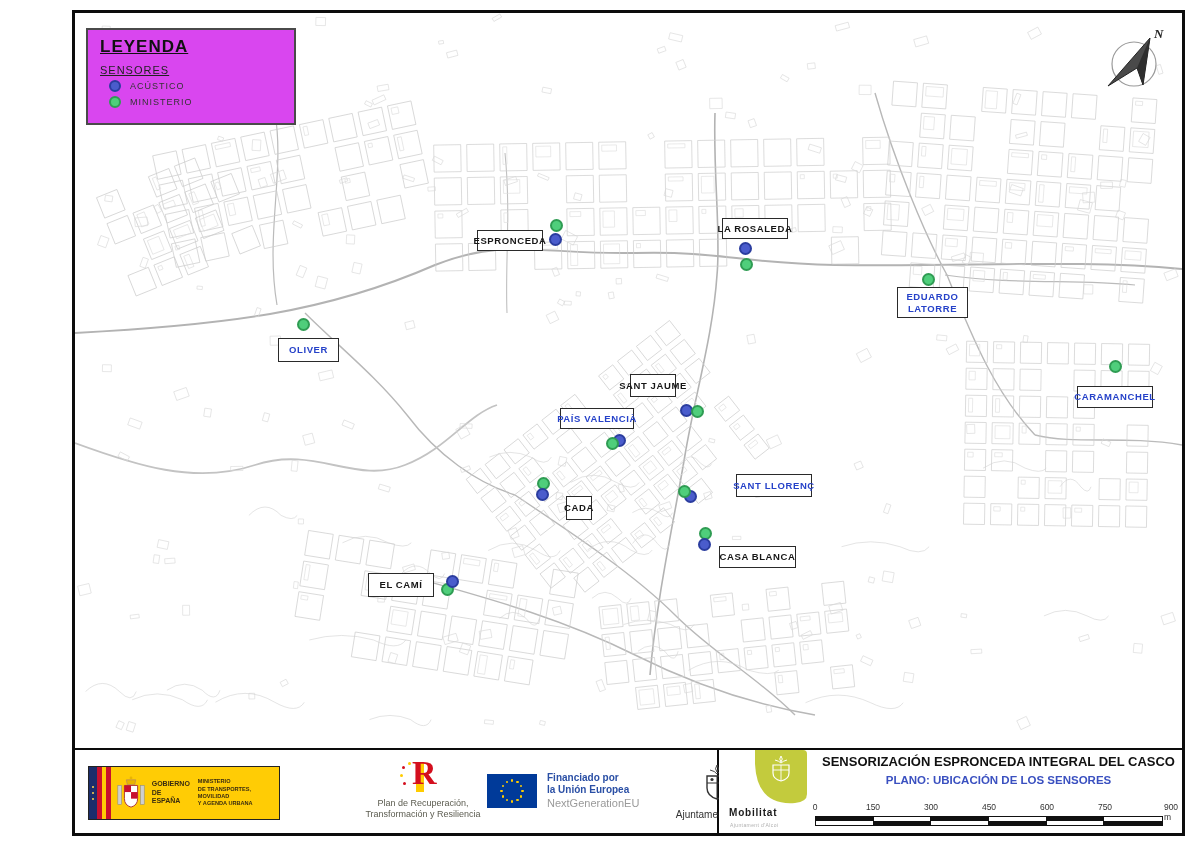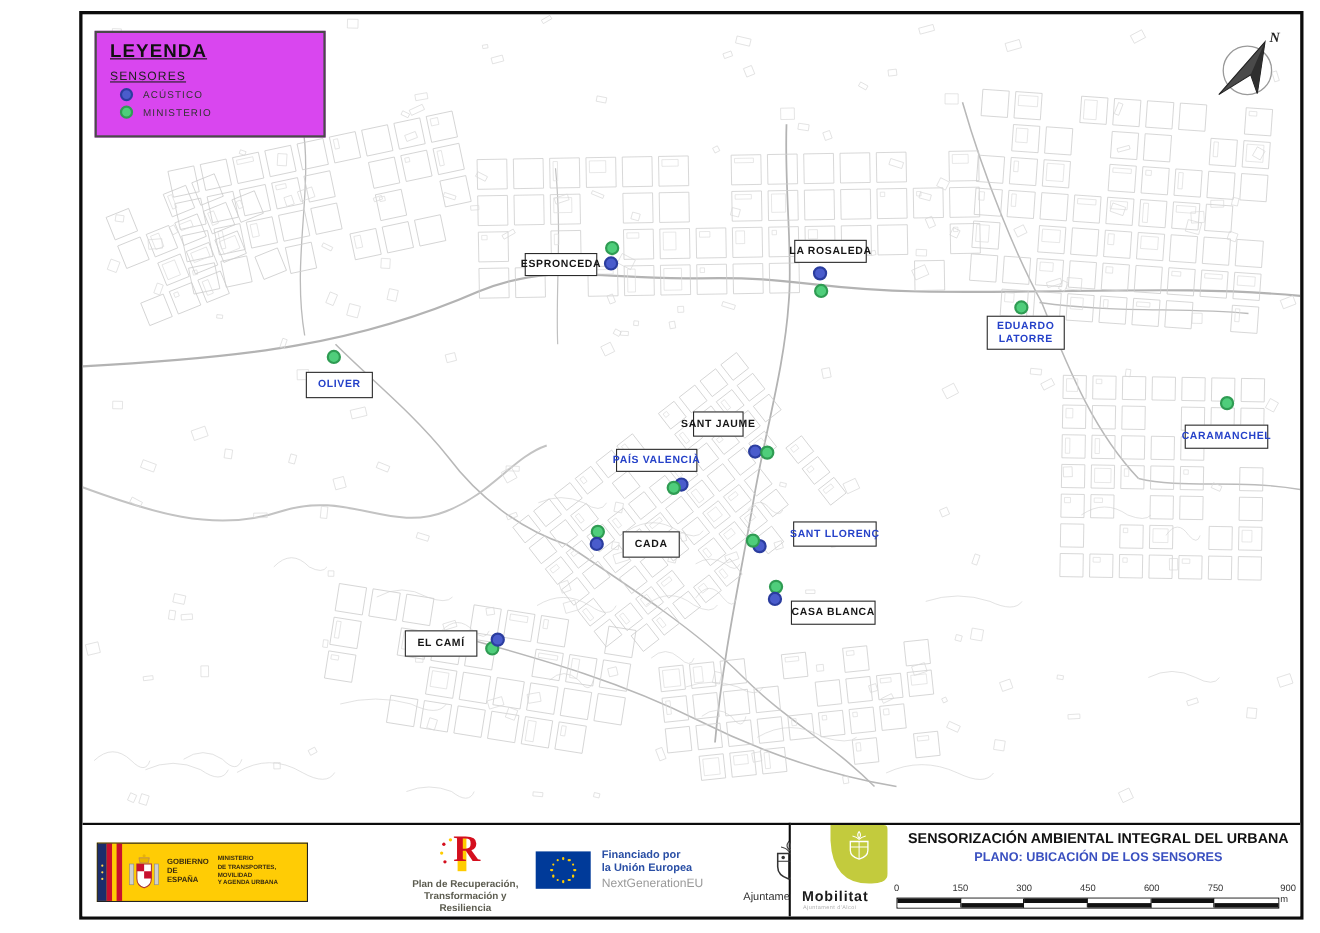--- a/index.html
+++ b/index.html
@@ -54,38 +54,38 @@
   .gob .gtxt { font-size:7px; font-weight:bold; color:#3a2c10; line-height:1.25; margin-left:5px; }
   .gob .mtxt { font-size:5.6px; font-weight:bold; color:#3a2c10; line-height:1.3; margin-left:8px; }
 
   
   .plan { position:absolute; left:288px; top:10px; width:120px; height:66px; text-align:center; }
   .plan .mark { position:relative; width:46px; height:36px; margin:0 auto; }
   .plan .mark .ybar { position:absolute; left:16px; top:2px; width:8px; height:30px; background:#ffcc00; }
   .plan .mark .r { position:absolute; left:12px; top:-6px; font-size:34px; font-weight:bold; color:#d40f1e;
                    font-family:"Liberation Serif", serif; }
   .plan .mark .d { position:absolute; border-radius:50%; }
-  .plan .ptxt { font-size:9px; font-weight:bold; color:#5c5c50; line-height:1.2; margin-top:2px; }
+  .plan .ptxt { font-size:9px; font-weight:normal; color:#5c5c50; line-height:1.2; margin-top:2px; }
 
   
   .eu-flag { position:absolute; left:412px; top:24px; width:50px; height:34px; background:#003a99; }
   .eu-flag i { position:absolute; width:2.5px; height:2.5px; background:#ffcc00; border-radius:50%; }
   .eu-text { position:absolute; left:472px; top:22px; }
   .eu-text .b { font-size:10px; font-weight:bold; color:#2a4fa5; line-height:1.15; }
   .eu-text .g { font-size:11px; color:#9a9a9a; margin-top:2px; }
 
   
   .aj { position:absolute; left:592px; top:14px; width:100px; text-align:center; }
   .aj .crest { margin:0 auto; }
   .aj .atxt { font-size:10px; color:#333; margin-top:3px; }
 
   
   .mob { position:absolute; left:8px; top:0px; width:96px; height:83px; }
   .mob svg { position:absolute; left:24px; top:0; }
-  .mob .mtitle { position:absolute; left:2px; top:57px; font-size:13px; font-weight:bold; color:#1a1a1a; letter-spacing:.8px; }
+  .mob .mtitle { position:absolute; left:2px; top:57px; font-size:10px; font-weight:bold; color:#1a1a1a; letter-spacing:.8px; }
   .mob .msub { position:absolute; left:3px; top:72px; font-size:5px; color:#b0b0b0; letter-spacing:.4px; }
 
   
   .tblock { position:absolute; left:96px; top:4px; width:367px; text-align:center; }
   .tblock .t1 { font-size:13px; font-weight:bold; color:#111; line-height:1.2; }
   .tblock .t2 { font-size:11.5px; font-weight:bold; color:#3a50c0; margin-top:4px; }
 
   
   .scalebar { position:absolute; left:96px; top:52px; width:350px; height:26px; }
   .scalebar .lab { position:absolute; top:0; font-size:8.5px; color:#333; transform:translateX(-50%); }
@@ -828,26 +828,26 @@
     <div class="site-label" style="left: 630px; top: 374px; width: 46px; height: 23px;">
       <div>SANT JAUME</div>
     </div>
     <div class="dot" style="left: 612.5px; top: 433.5px; background: rgb(74, 92, 204); border-color: rgb(43, 61, 159);"></div>
     <div class="dot" style="left: 605.5px; top: 436.5px; background: rgb(79, 206, 123); border-color: rgb(47, 156, 83);"></div>
     <div class="site-label blue" style="left: 560px; top: 408px; width: 74px; height: 21px;">
       <div>PAÍS VALENCIÀ</div>
     </div>
     <div class="dot" style="left: 536.5px; top: 476.5px; background: rgb(79, 206, 123); border-color: rgb(47, 156, 83);"></div>
     <div class="dot" style="left: 535.5px; top: 487.5px; background: rgb(74, 92, 204); border-color: rgb(43, 61, 159);"></div>
-    <div class="site-label" style="left: 566px; top: 483px; width: 52px; height: 24px;">
+    <div class="site-label" style="left: 566px; top: 496px; width: 26px; height: 24px;">
       <div>CADA</div>
     </div>
     <div class="dot" style="left: 683.5px; top: 489.5px; background: rgb(74, 92, 204); border-color: rgb(43, 61, 159);"></div>
     <div class="dot" style="left: 677.5px; top: 484.5px; background: rgb(79, 206, 123); border-color: rgb(47, 156, 83);"></div>
-    <div class="site-label blue" style="left: 721px; top: 474px; width: 76px; height: 23px;">
+    <div class="site-label blue" style="left: 736px; top: 474px; width: 76px; height: 23px;">
       <div>SANT LLORENÇ</div>
     </div>
     <div class="dot" style="left: 698.5px; top: 526.5px; background: rgb(79, 206, 123); border-color: rgb(47, 156, 83);"></div>
     <div class="dot" style="left: 697.5px; top: 537.5px; background: rgb(74, 92, 204); border-color: rgb(43, 61, 159);"></div>
     <div class="site-label" style="left: 719px; top: 546px; width: 77px; height: 22px;">
       <div>CASA BLANCA</div>
     </div>
     <div class="dot" style="left: 440.5px; top: 582.5px; background: rgb(79, 206, 123); border-color: rgb(47, 156, 83);"></div>
     <div class="dot" style="left: 445.5px; top: 574.5px; background: rgb(74, 92, 204); border-color: rgb(43, 61, 159);"></div>
     <div class="site-label" style="left: 368px; top: 573px; width: 66px; height: 24px;">
@@ -943,21 +943,21 @@
       <path d="M24 10 q4 1 6 3 M36 10 q-4 1 -6 3" fill="none" stroke="#fff" stroke-width="1"></path>
       <path d="M22 15 h16 v8 q0 6 -8 8 q-8 -2 -8 -8 Z" fill="none" stroke="#fff" stroke-width="1.2"></path>
       <path d="M22 20 h16 M30 15 v16" stroke="#fff" stroke-width="0.9"></path>
     </svg>
     <div class="mtitle">Mobilitat</div>
     <div class="msub">Ajuntament d'Alcoi</div>
   </div>
 
   <div class="tblock">
     <div class="t1">
-      <div>SENSORIZACIÓN AMBIENTAL INTEGRAL DEL URBANA</div>
+      <div>SENSORIZACIÓN ESPRONCEDA INTEGRAL DEL CASCO</div>
     </div>
     <div class="t2">PLANO: UBICACIÓN DE LOS SENSORES</div>
   </div>
 
   <div class="scalebar">
     <div class="bar">
       <div class="row" id="sb-row1">
           <div style="background: rgb(17, 17, 17);"></div>
           <div style="background: rgb(255, 255, 255);"></div>
           <div style="background: rgb(17, 17, 17);"></div>

